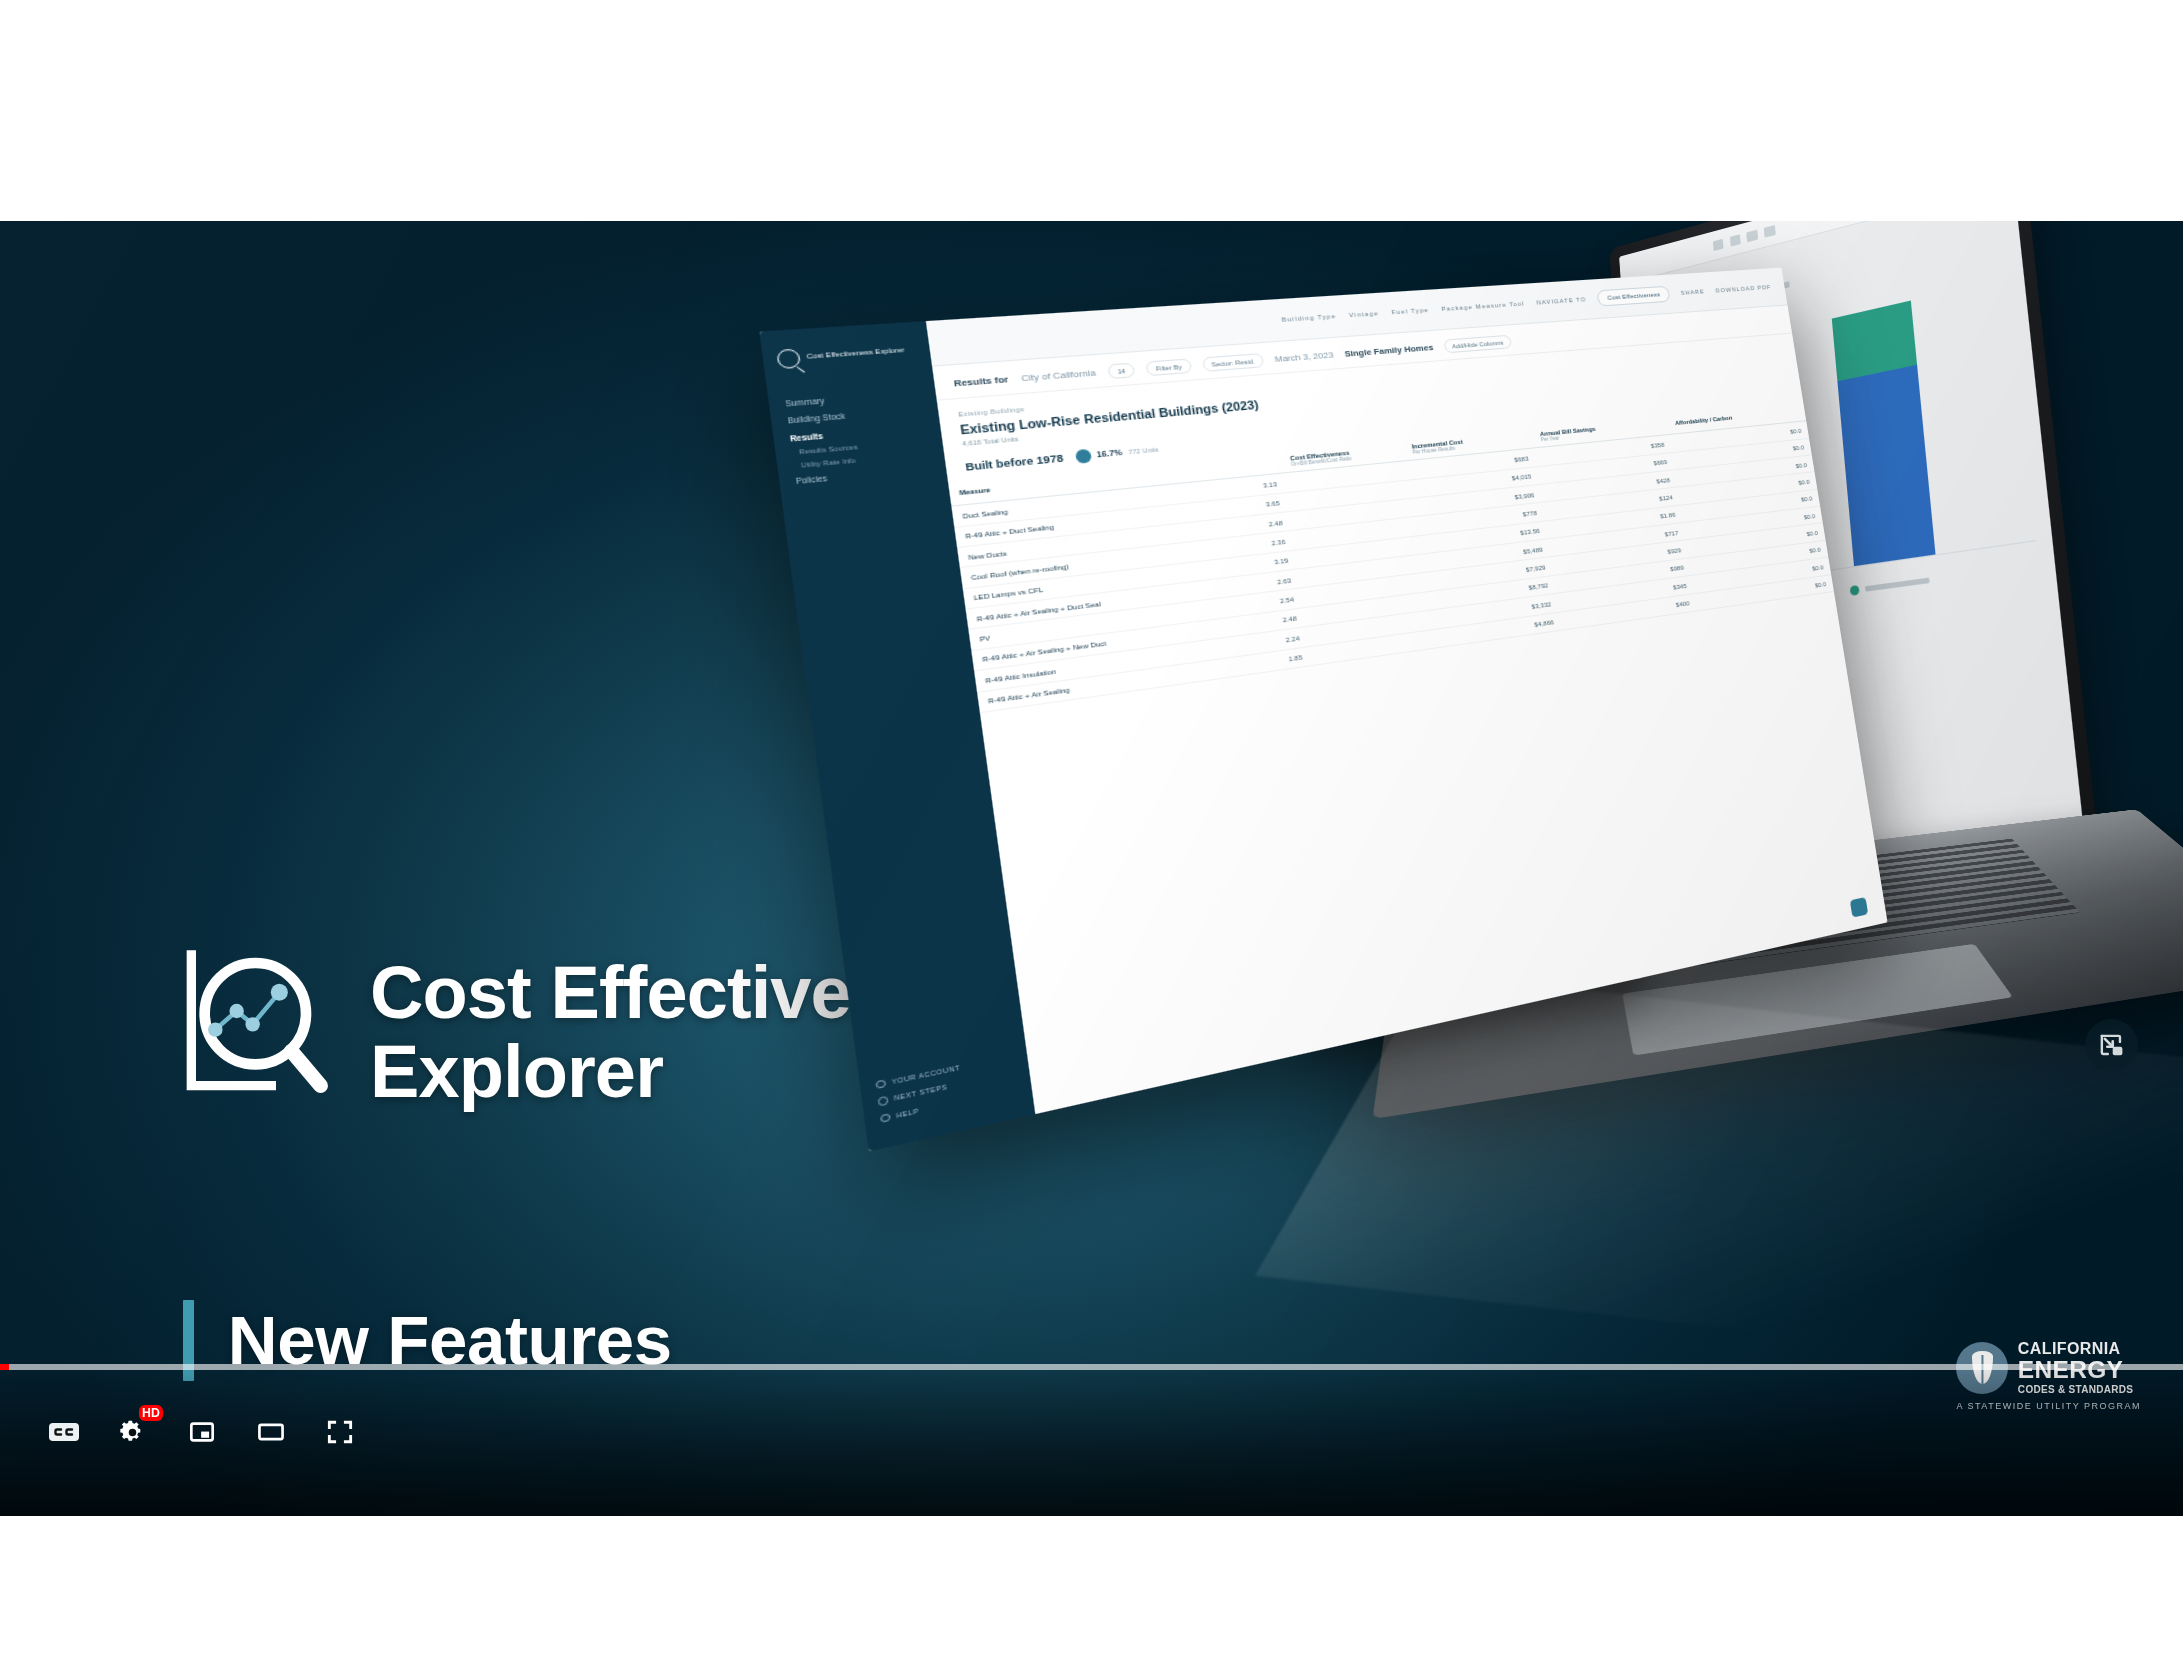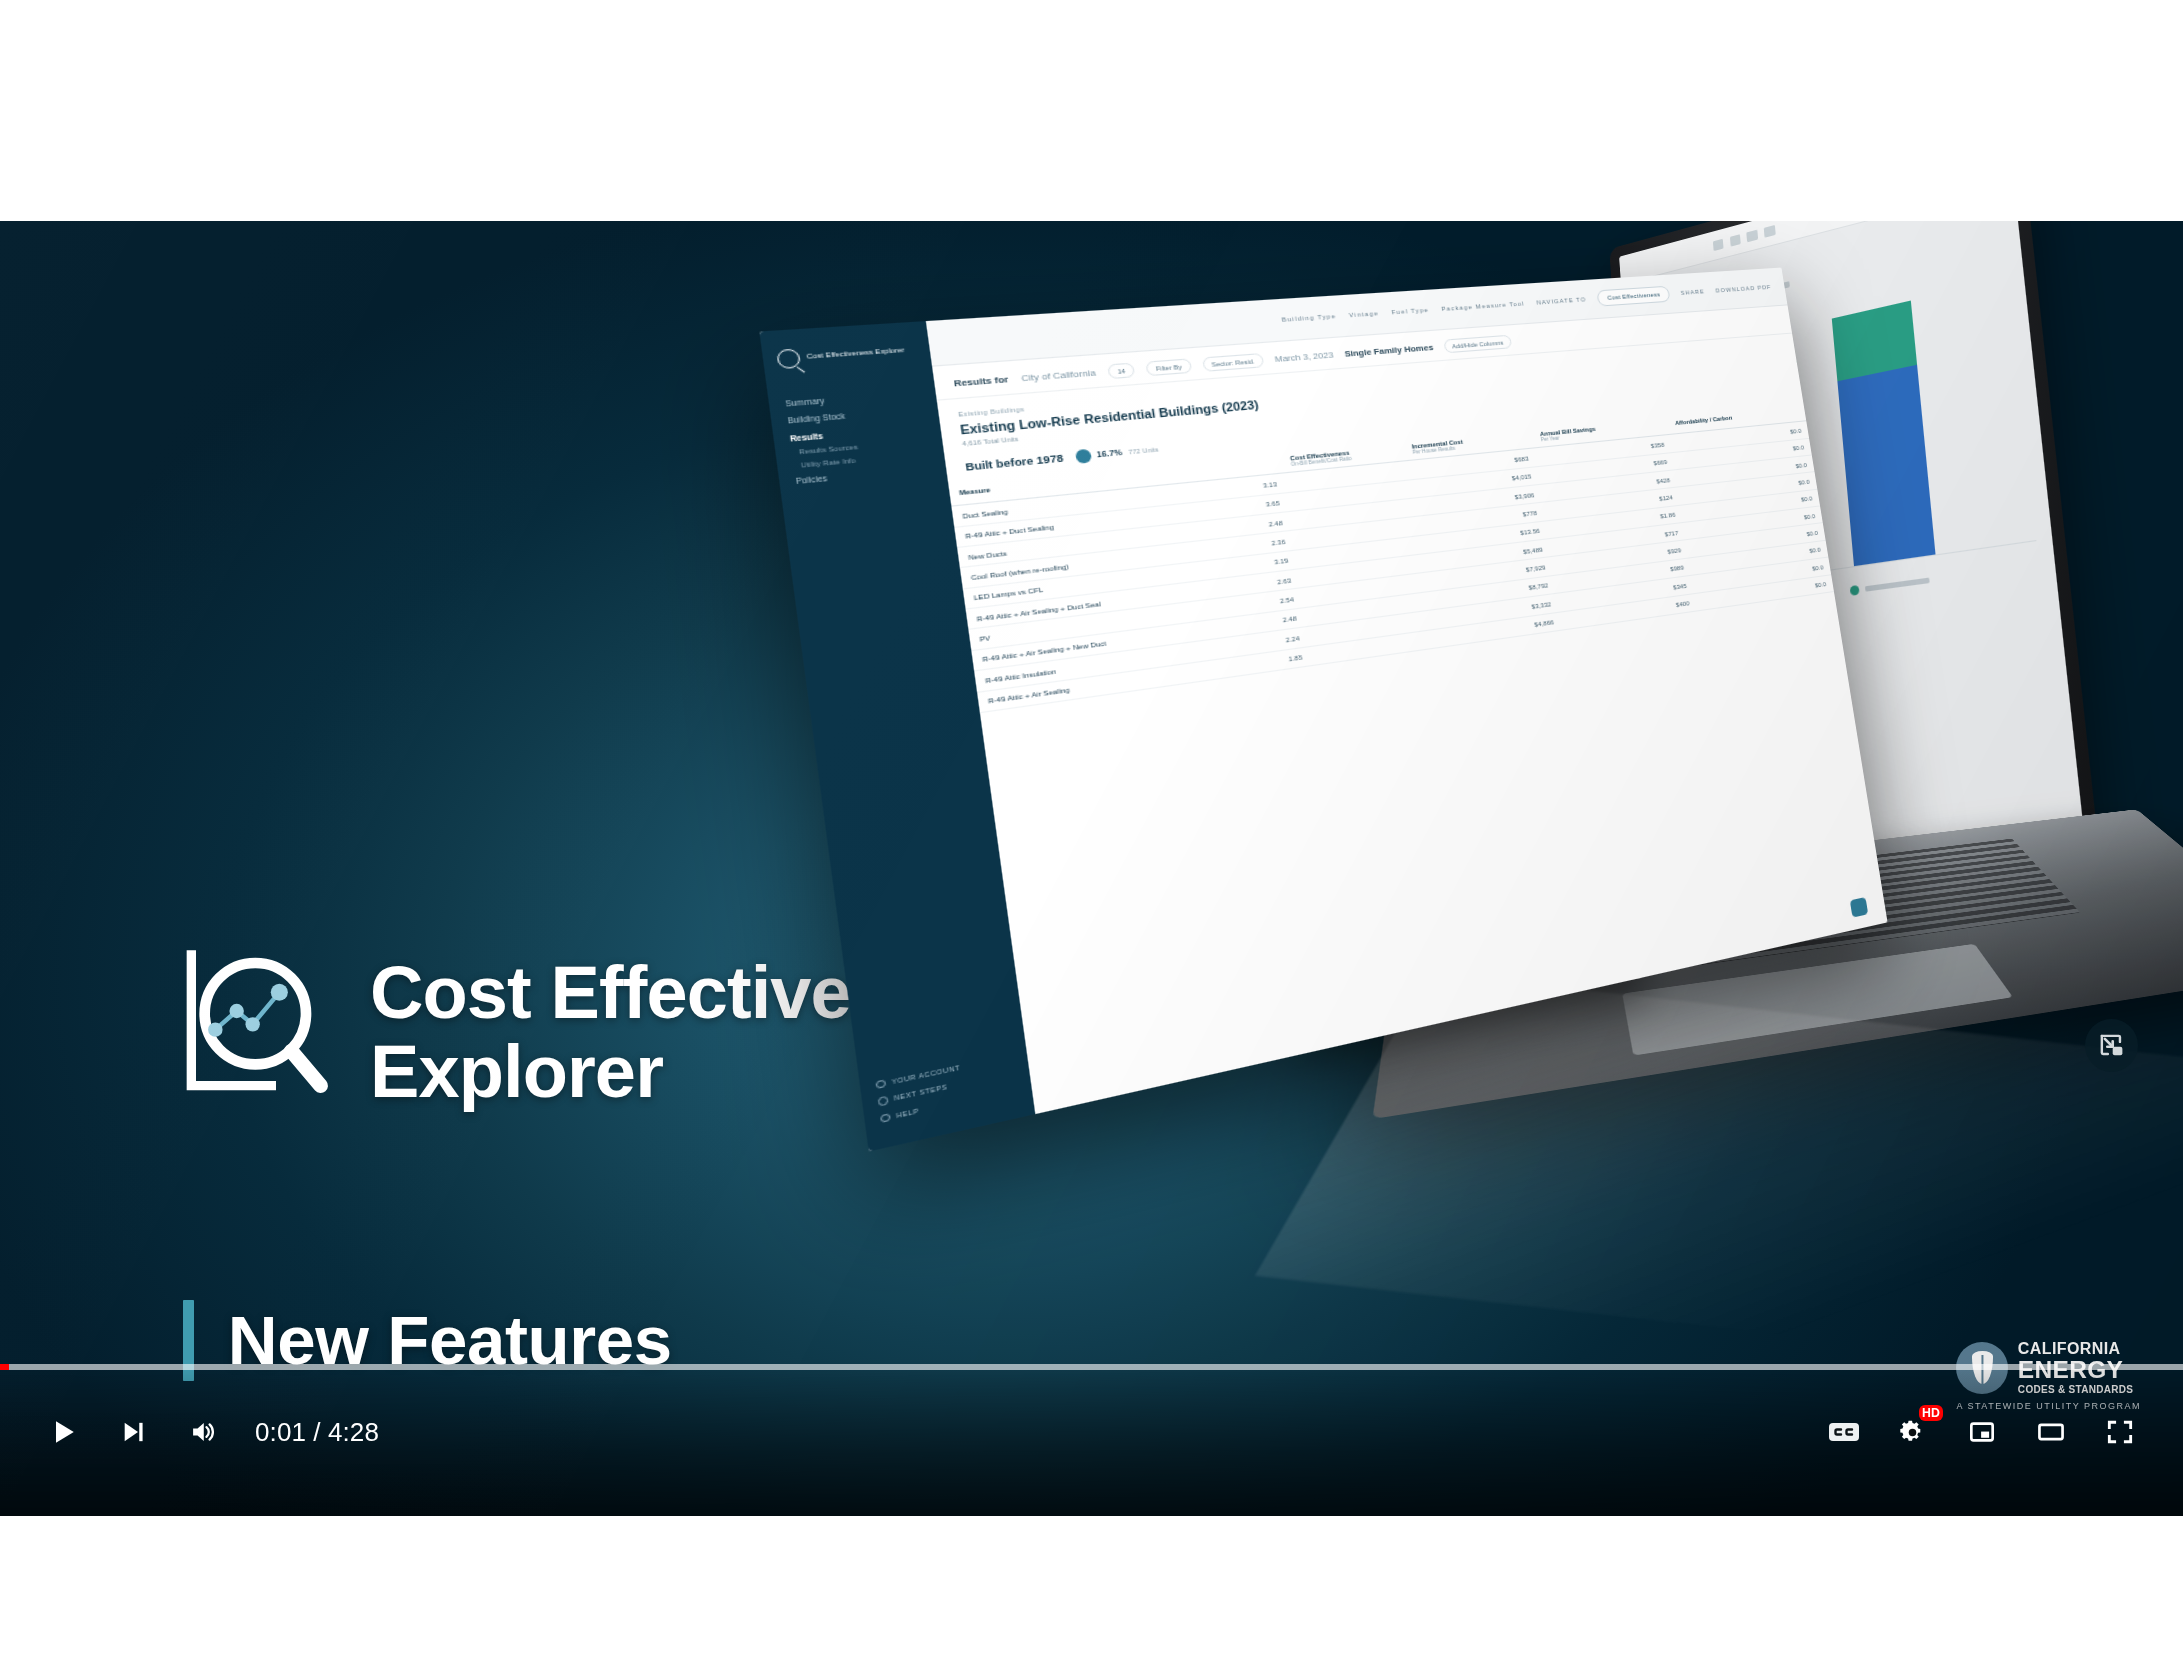--- a/index.html
+++ b/index.html
@@ -637,41 +637,20 @@
   <div id="ctrl-zone">
     <div id="scrim"></div>
 
     <div id="progress">
       <div id="buffered" style="width: 100%;"></div>
       <div id="played" style="width: 0.4%;"></div>
     </div>
 
     <div id="ctrlbar">
 
-      <div class="cgroup">
-        <button class="cbtn">
-          <svg width="32" height="32" viewBox="0 0 36 36">
-            <path d="M9 6 L29 18 L9 30 Z" fill="#ffffff"></path>
-          </svg>
-        </button>
-        <button class="cbtn">
-          <svg width="30" height="30" viewBox="0 0 36 36">
-            <path d="M8 7 L24 18 L8 29 Z" fill="#ffffff"></path>
-            <rect x="25.5" y="7" width="4" height="22" fill="#ffffff"></rect>
-          </svg>
-        </button>
-        <button class="cbtn">
-          <svg width="32" height="32" viewBox="0 0 36 36">
-            <path d="M8 14 H13 L20 8 V28 L13 22 H8 Z" fill="#ffffff"></path>
-            <path d="M23 12.5 a7 7 0 0 1 0 11" stroke="#ffffff" stroke-width="2.6" fill="none" stroke-linecap="round"></path>
-            <path d="M26.5 9.5 a11.5 11.5 0 0 1 0 17" stroke="#ffffff" stroke-width="2.6" fill="none" stroke-linecap="round"></path>
-          </svg>
-        </button>
-        <span id="timer">0:01 / 4:28</span>
-      </div>
 
       <div class="cgroup">
         <button class="cbtn">
           <svg width="36" height="36" viewBox="0 0 36 36">
             <rect x="3" y="9" width="30" height="18" rx="4" fill="#eef1f2"></rect>
             <path d="M15 15.5 h-4 a1.5 1.5 0 0 0 -1.5 1.5 v2 a1.5 1.5 0 0 0 1.5 1.5 h4" stroke="#0e1417" stroke-width="2.4" fill="none" stroke-linecap="round"></path>
             <path d="M26 15.5 h-4 a1.5 1.5 0 0 0 -1.5 1.5 v2 a1.5 1.5 0 0 0 1.5 1.5 h4" stroke="#0e1417" stroke-width="2.4" fill="none" stroke-linecap="round"></path>
           </svg>
         </button>
         <button class="cbtn">

